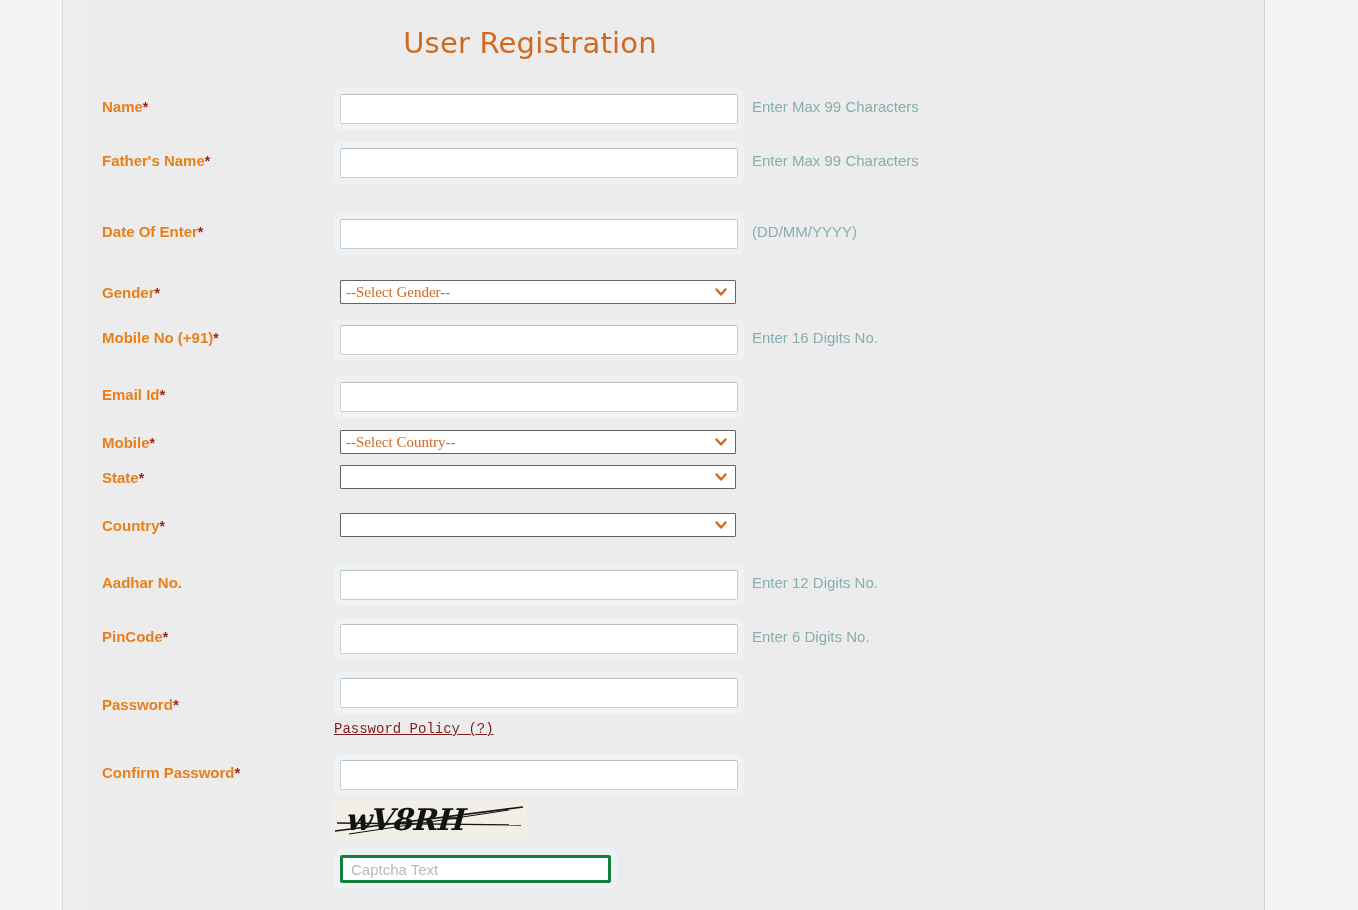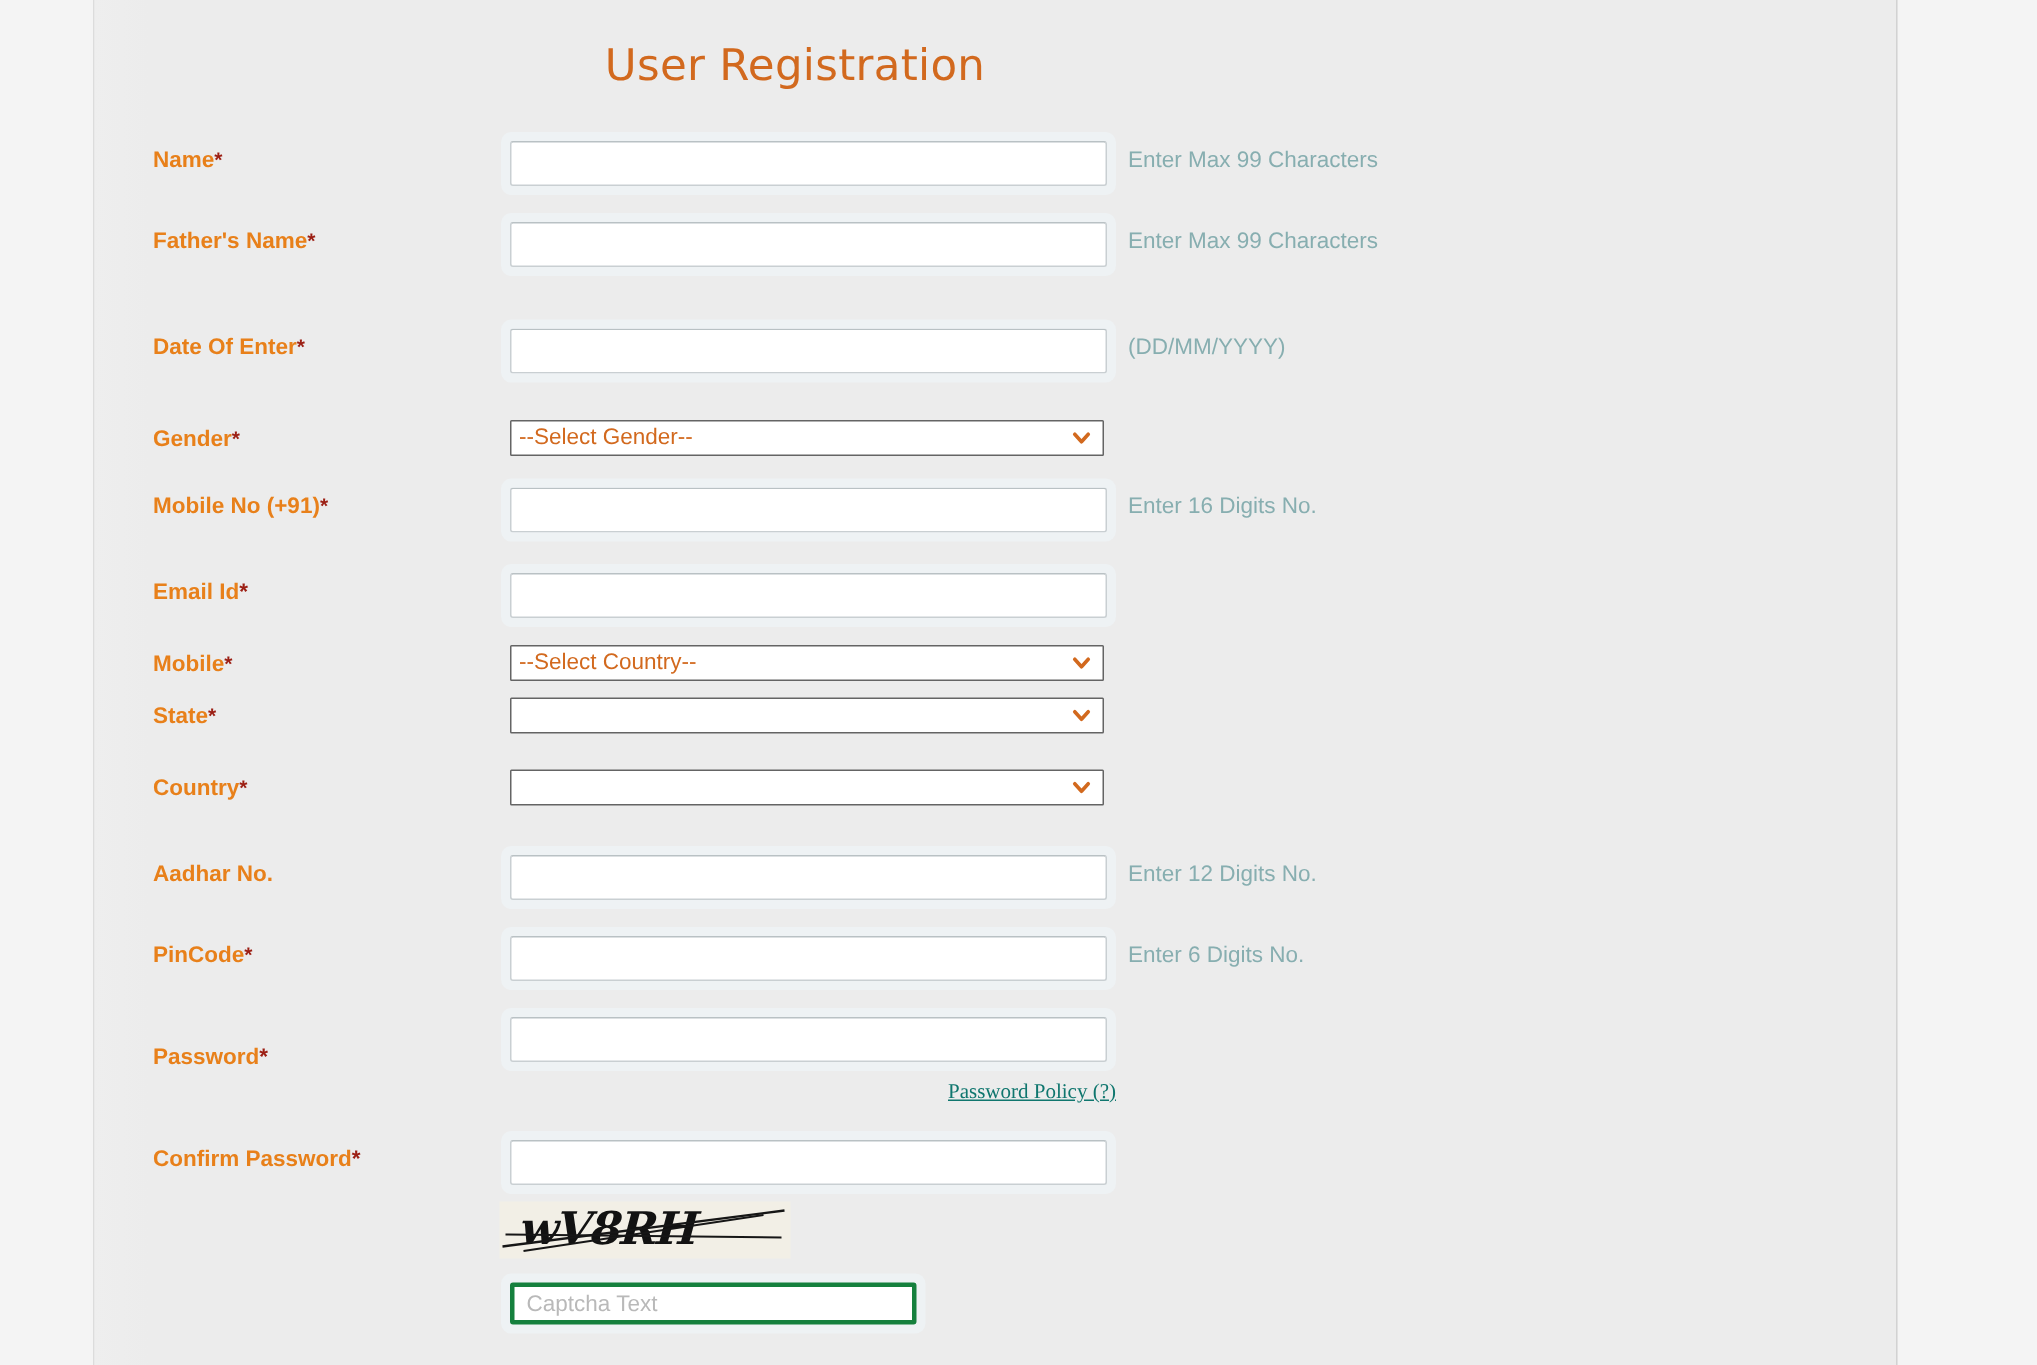--- a/index.html
+++ b/index.html
@@ -107,42 +107,42 @@
     width: 100%;
     height: 24px;
     box-sizing: border-box;
     background: #ffffff;
     border: 1px solid #646464;
     border-radius: 1px;
     color: #d2691e;
     font-size: 15px;
     padding: 0 22px 0 5px;
     outline: none;
-    font-family: Liberation Sans, sans-serif;
+    font-family: Liberation Serif, serif;
     line-height: 22px;
   }
   .sel-wrap .chev {
     position: absolute;
     right: 8px;
     top: 5px;
     pointer-events: none;
     width: 14px;
     height: 14px;
   }
 
   .pw-policy {
     position: absolute;
     left: 334px;
     width: 410px;
-    text-align: right;
+    text-align: left;
     font-size: 14px;
-    color: #0f766e;
+    color: #7f1d1d;
     text-decoration: underline;
     cursor: pointer;
-    font-family: Liberation Serif, serif;
+    font-family: Liberation Mono, monospace;
   }
 
   .captcha-img {
     position: absolute;
     left: 333px;
     top: 801px;
     width: 194px;
     height: 38px;
     background: #f2efe6;
     overflow: hidden;

